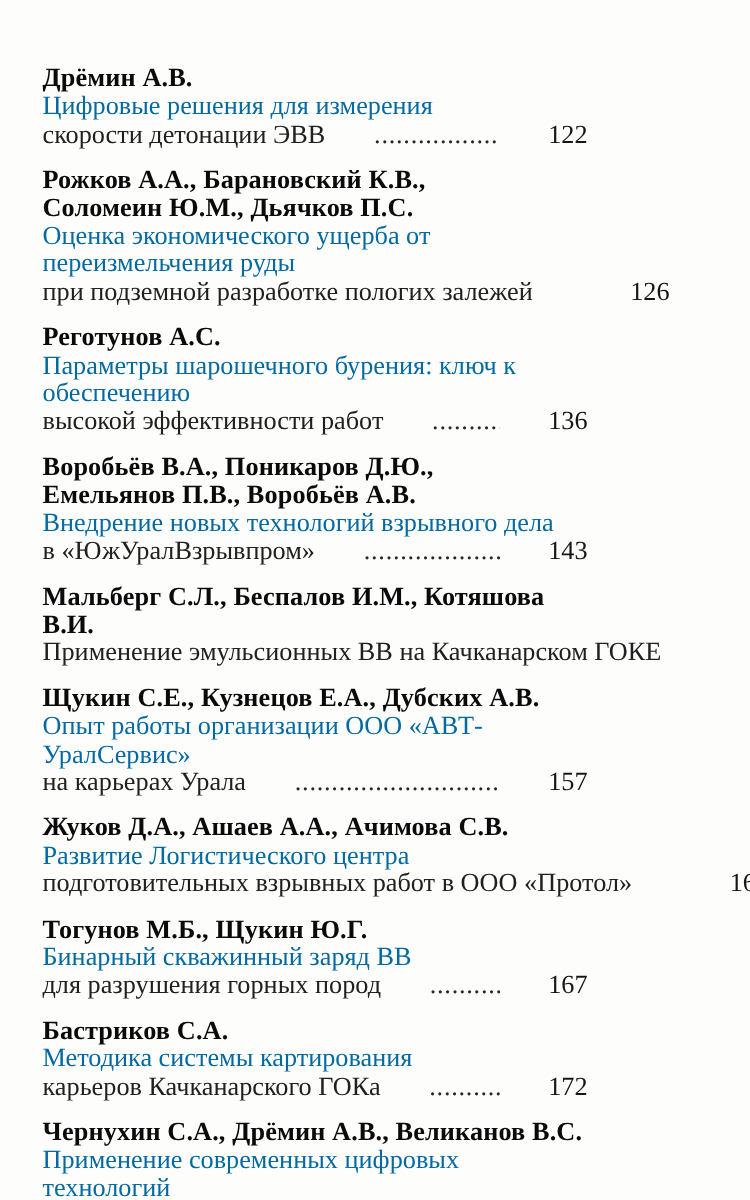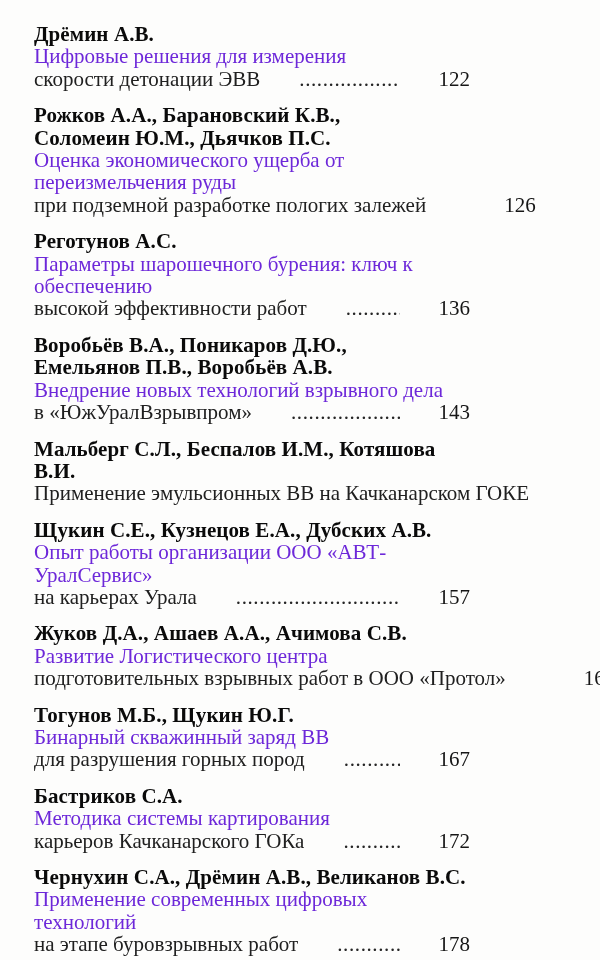--- a/index.html
+++ b/index.html
@@ -8,34 +8,34 @@
     height: 960px;
     background: #fdfdfc;
     color: #1e1e1e;
     font-family: "Liberation Serif", "DejaVu Serif", serif;
     overflow: hidden;
   }
   .page {
     box-sizing: border-box;
     width: 492px;
     height: 960px;
-    padding: 23px 22px 0 34px;
+    padding: 51px 22px 0 34px;
   }
   .entry {
     font-size: 21px;
     line-height: 22.4px;
     margin-bottom: 14px;
   }
   .author-line {
     font-weight: bold;
     color: #0a0a0a;
     letter-spacing: 0.1px;
   }
   .title-line {
-    color: #6d28d9;
+    color: #0369a1;
   }
   .title-last {
     display: flex;
     align-items: baseline;
     color: #202020;
     gap: 39px;
   }
   .title-text { flex: none; white-space: nowrap; }
   .leader {
     flex: 1 1 auto;

